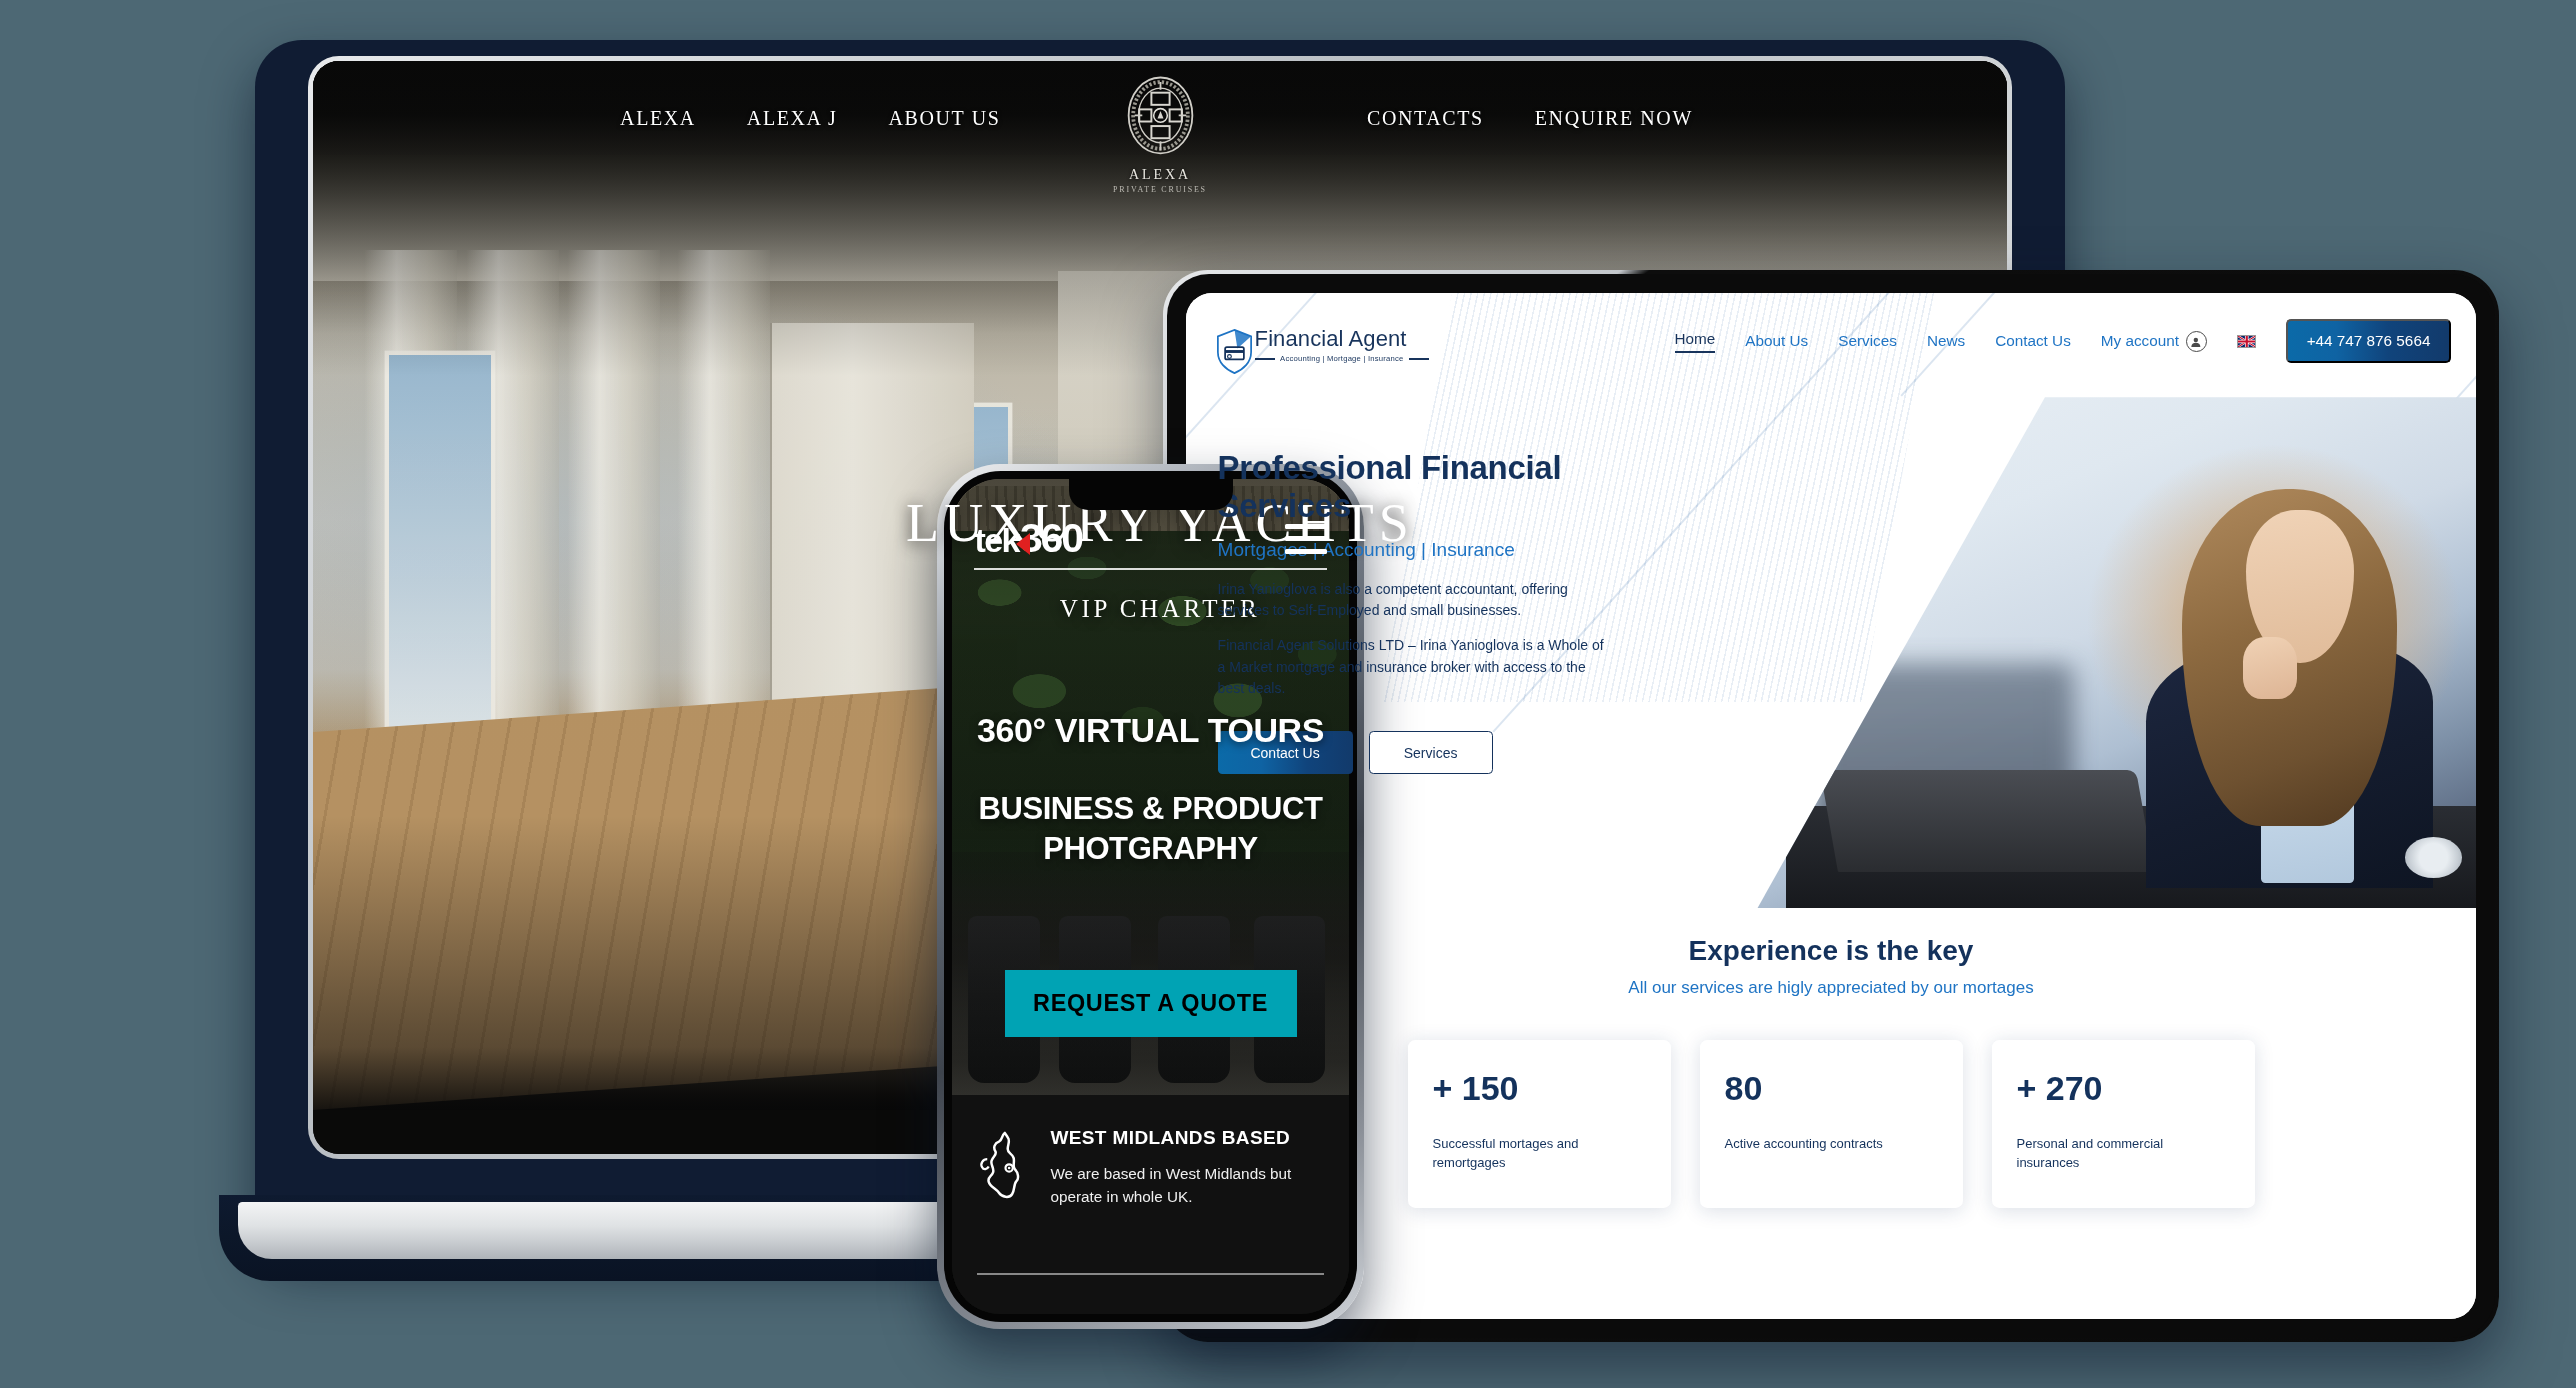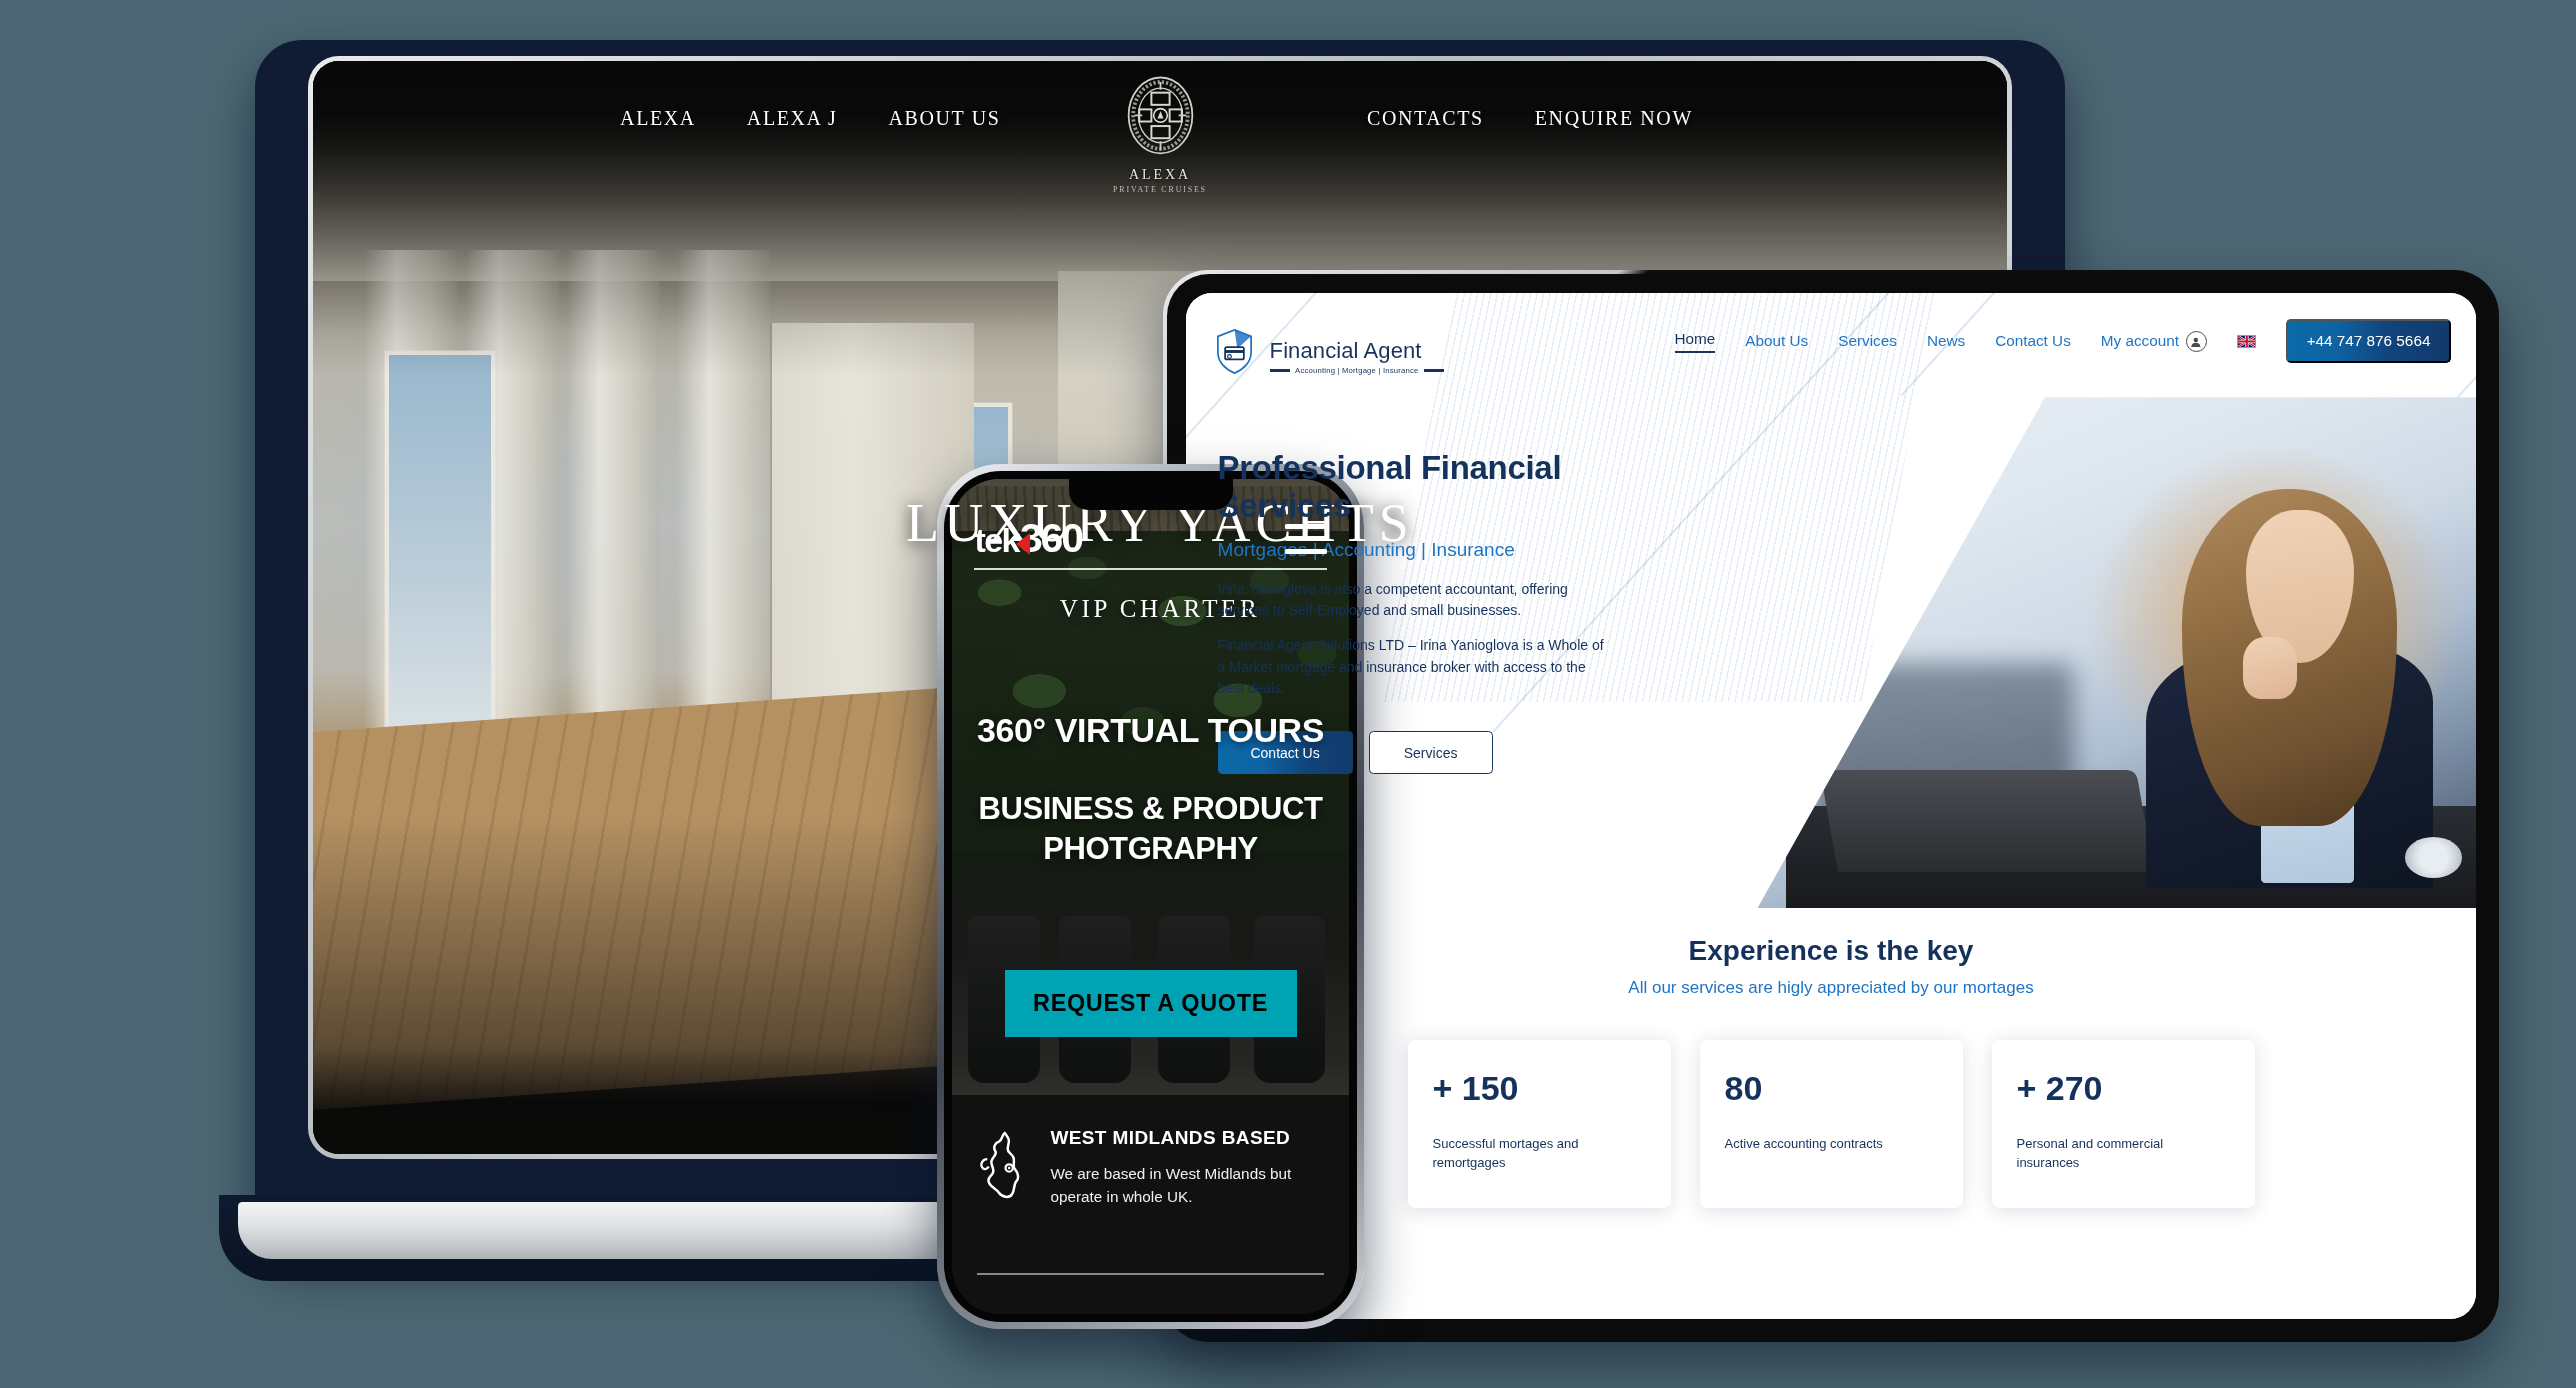--- a/index.html
+++ b/index.html
@@ -163,21 +163,21 @@
   }
   .fa-deco .fan {
     position:absolute; left:234px; top:-44px; width:482px; height:453px;
     background:repeating-linear-gradient(92deg, rgba(33,92,160,.10) 0 1.5px, transparent 1.5px 6.6px);
     transform:skewX(-10deg);
   }
   .fa-header {
     position:absolute; left:0; right:0; top:20.4px; height:57px;
     display:flex; align-items:center; padding:0 25px 0 29px; z-index:6;
   }
-  .fa-logo { display:flex; align-items:flex-end; gap:16px;margin-top:20px; }
+  .fa-logo { display:flex; align-items:flex-start; gap:1px;margin-top:20px; }
   .fa-logo-mark { width:39px; height:47px; flex:none; }
   .fa-logo-text .fa-logo-name {
     font-size:22px; font-weight:400; color:#18345c; letter-spacing:0.1px; line-height:1;
   }
   .fa-logo-tag {
     display:flex; align-items:center; gap:5.1px; margin-top:4.4px;
   }
   .fa-logo-tag .rule { width:20.4px; height:2.2px; background:#18345c; }
   .fa-logo-tag .tg { font-size:7.7px; color:#18345c; letter-spacing:0.2px; }
   .fa-nav { margin-left:auto; display:flex; align-items:center; gap:30px; }

